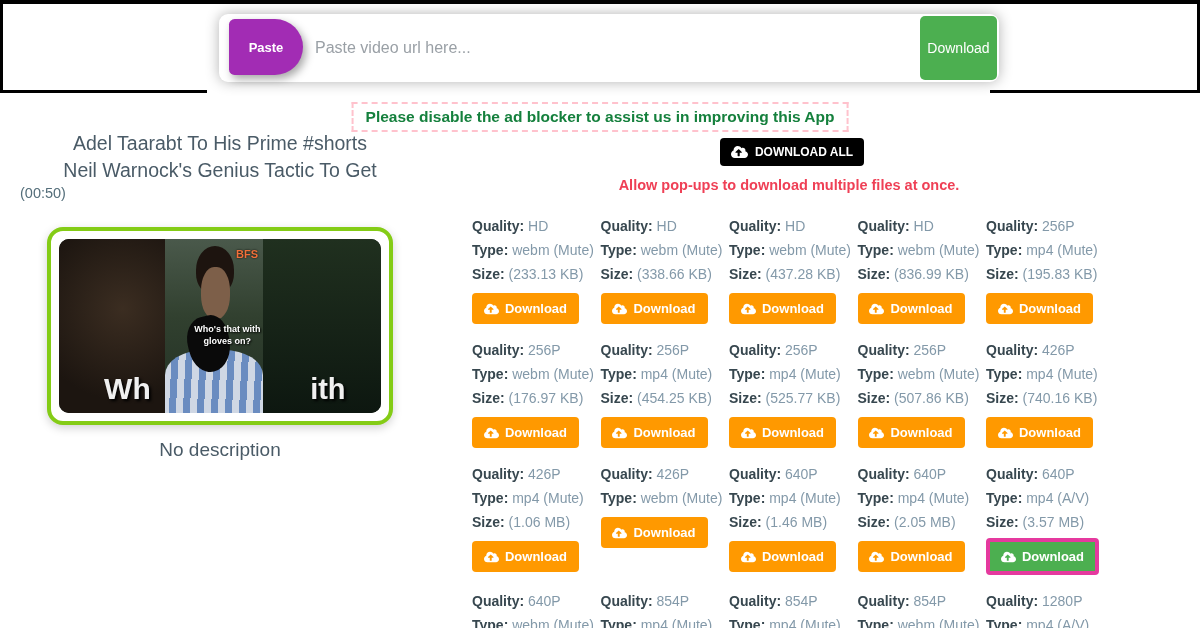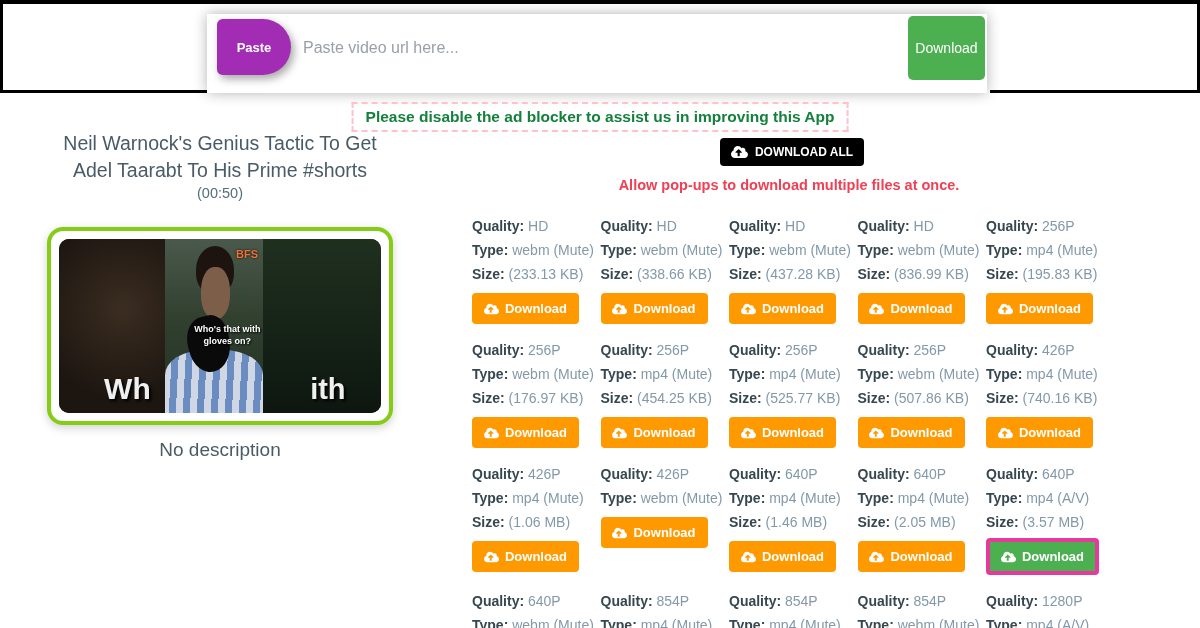--- a/index.html
+++ b/index.html
@@ -7,22 +7,22 @@
               font-family:"Liberation Sans", sans-serif; position:relative; }
 
   
   .top-line { position:absolute; left:0; top:0; width:1200px; height:4px; background:#000; }
   .corner-left { position:absolute; left:0; top:0; width:207px; height:93px;
                  border-left:3px solid #000; border-bottom:3px solid #000; }
   .corner-right { position:absolute; right:0; top:0; width:210px; height:93px;
                   border-right:3px solid #000; border-bottom:3px solid #000; }
 
   
-  .search-wrap { position:absolute; left:207px; top:14px; width:780px; height:79px;
-                 background:#fff; border-radius:1px; box-shadow:0 0 14px rgba(0,0,0,0.30); }
+  .search-wrap { position:absolute; left:219px; top:14px; width:780px; height:68px;
+                 background:#fff; border-radius:9px; box-shadow:0 0 14px rgba(0,0,0,0.30); }
   .paste-btn { position:absolute; left:10px; top:5px; width:74px; height:56px;
                background:#a22cb4; border:none; cursor:pointer;
                border-radius:10px 50px 50px 10px;
                box-shadow:3px 4px 8px rgba(0,0,0,0.35);
                color:#fff; font-weight:bold; font-size:13px; font-family:inherit; }
   .url-input { position:absolute; left:96px; top:0; width:600px; height:68px;
                border:none; outline:none; font-size:16px; font-family:inherit; color:#333; }
   .url-input::placeholder { color:#9aa0a6; }
   .search-dl-btn { position:absolute; right:2px; top:2px; width:77px; height:64px;
                    background:#4caf50; border:none; border-radius:5px; cursor:pointer;
@@ -30,21 +30,21 @@
 
   
   .notice { position:absolute; top:102px; left:50%; transform:translateX(-50%);
             border:2px dashed #ffc2cd; color:#15803d; font-weight:bold;
             font-size:15.5px; padding:4px 12px; white-space:nowrap; }
 
   
   .video-title { position:absolute; left:20px; top:130px; width:400px;
                  text-align:center; color:#4a5b67; font-size:19.5px; line-height:27px; }
   .video-duration { position:absolute; left:20px; top:185px; width:400px;
-                    text-align:center; color:#546e7a; font-size:14.5px; }
+                    text-align:left; color:#546e7a; font-size:14.5px; }
   .thumb-card { position:absolute; left:47px; top:227px; width:346px; height:198px;
                 background:#fff; border:4px solid #84cc16; border-radius:16px;
                 box-shadow:0 3px 10px rgba(0,0,0,0.18); padding:8px; }
   .thumb { position:relative; width:100%; height:100%; border-radius:10px;
            overflow:hidden; background:#101810; }
   .pane-l { position:absolute; left:0; top:0; width:33%; height:100%;
             background:radial-gradient(circle at 60% 40%, #3b2d21, #1c1510 75%); }
   .pane-c { position:absolute; left:33%; top:0; width:30.5%; height:100%;
             background:linear-gradient(#4a594b 0%, #31402f 45%, #223024 100%); }
   .pane-r { position:absolute; left:63.5%; top:0; width:36.5%; height:100%;
@@ -102,22 +102,22 @@
 
 <div class="search-wrap">
   <button class="paste-btn">Paste</button>
   <input class="url-input" type="text" placeholder="Paste video url here..." style="">
   <button class="search-dl-btn">Download</button>
 </div>
 
 <div class="notice">Please disable the ad blocker to assist us in improving this App</div>
 
 <div class="video-title">
+  <div>Adel Taarabt To His Prime #shorts</div>
   <div>Neil Warnock's Genius Tactic To Get</div>
-  <div>Adel Taarabt To His Prime #shorts</div>
 </div>
 <div class="video-duration">(00:50)</div>
 
 <div class="thumb-card">
   <div class="thumb">
     <div class="pane-l"></div>
     <div class="pane-c"></div>
     <div class="pane-r"></div>
     <div class="hair"></div>
     <div class="face"></div>

